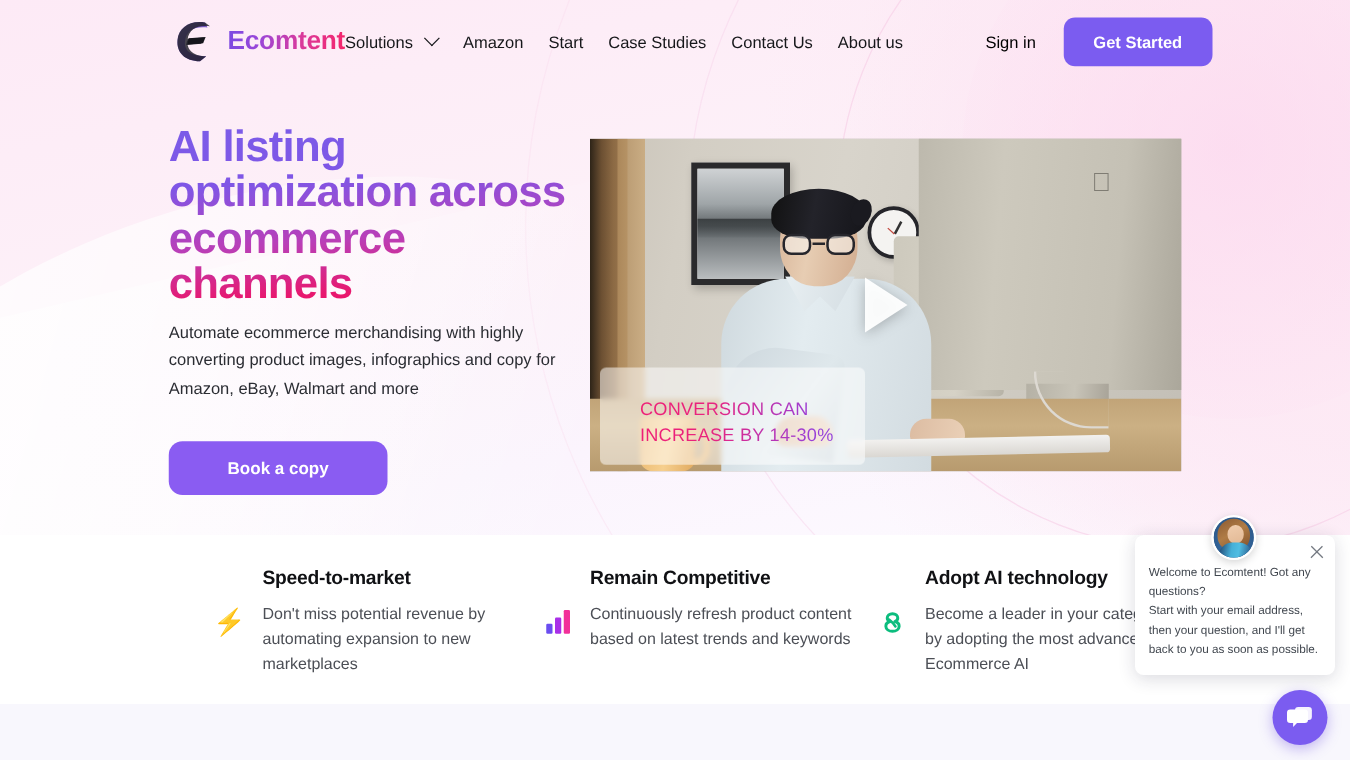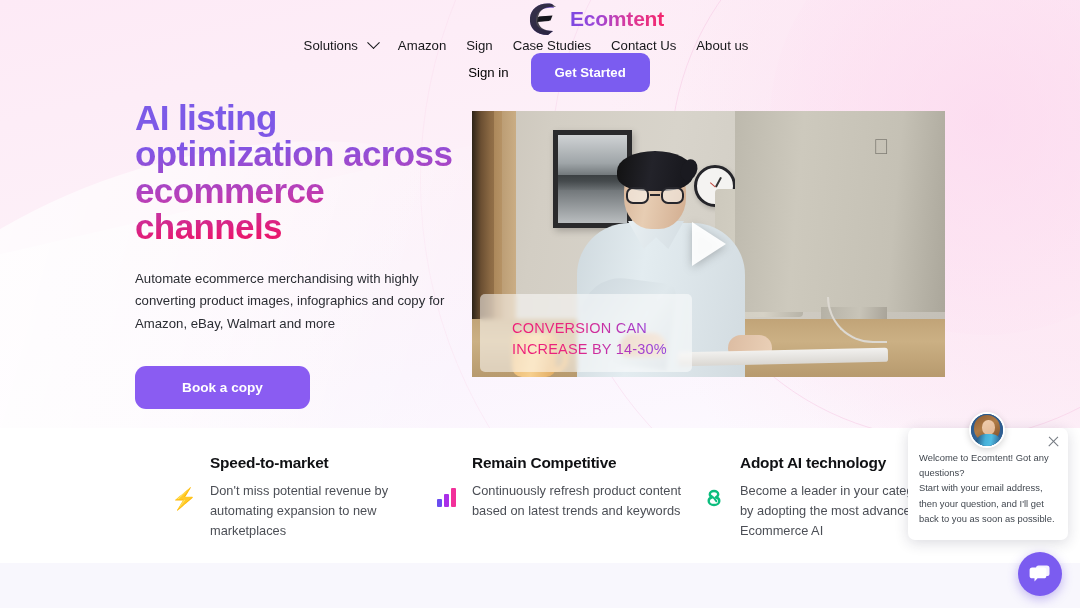--- a/index.html
+++ b/index.html
@@ -57,21 +57,20 @@
     transform: rotate(-13deg);
     pointer-events: none;
   }
 
   
   .header {
     position: absolute; left: 0; top: 0;
     width: 1052px; height: 66px;
     display: flex; align-items: center;
     z-index: 40;
-    flex-direction: column;
   }
   .brand {
     display: flex; align-items: center; gap: 10px;
     margin-left: 138px;
   }
   .logo-mark {
     width: 34px; height: 38px;
     position: relative;
   }
   .logo-mark svg { display: block; }
@@ -117,21 +116,21 @@
     width: 330px; z-index: 20;
   }
   .hero-title {
     font-size: 35px; font-weight: 700; line-height: 1.04;
     letter-spacing: -0.6px;
     background: linear-gradient(176deg, #7b5ce8 0%, #7f56e6 30%, #b93fb8 60%, #e8186e 85%, #ef0f64 100%);
     -webkit-background-clip: text; background-clip: text;
     -webkit-text-fill-color: transparent; color: transparent;
   }
   .hero-sub {
-    margin-top: 22px;
+    margin-top: 9px;
     font-size: 13.2px; line-height: 1.72; color: #2b2d33;
     width: 312px;
   }
   .demo-btn {
     margin-top: 30px;
     display: inline-block;
     background: #8a5cf2;
     color: #ffffff;
     font-size: 13.6px; font-weight: 700;
     border: none; border-radius: 11px;
@@ -491,21 +490,21 @@
 
     <div class="nav">
       <div class="nav-item">
         <span>Solutions</span>
         <span class="chev"></span>
       </div>
       <div class="nav-item">
         <span>Amazon</span>
       </div>
       <div class="nav-item">
-        <span>Sign</span>
+        <span>Start</span>
       </div>
       <div class="nav-item">
         <span>Case Studies</span>
       </div>
       <div class="nav-item">
         <span>Contact Us</span>
       </div>
       <div class="nav-item">
         <span>About us</span>
       </div>

